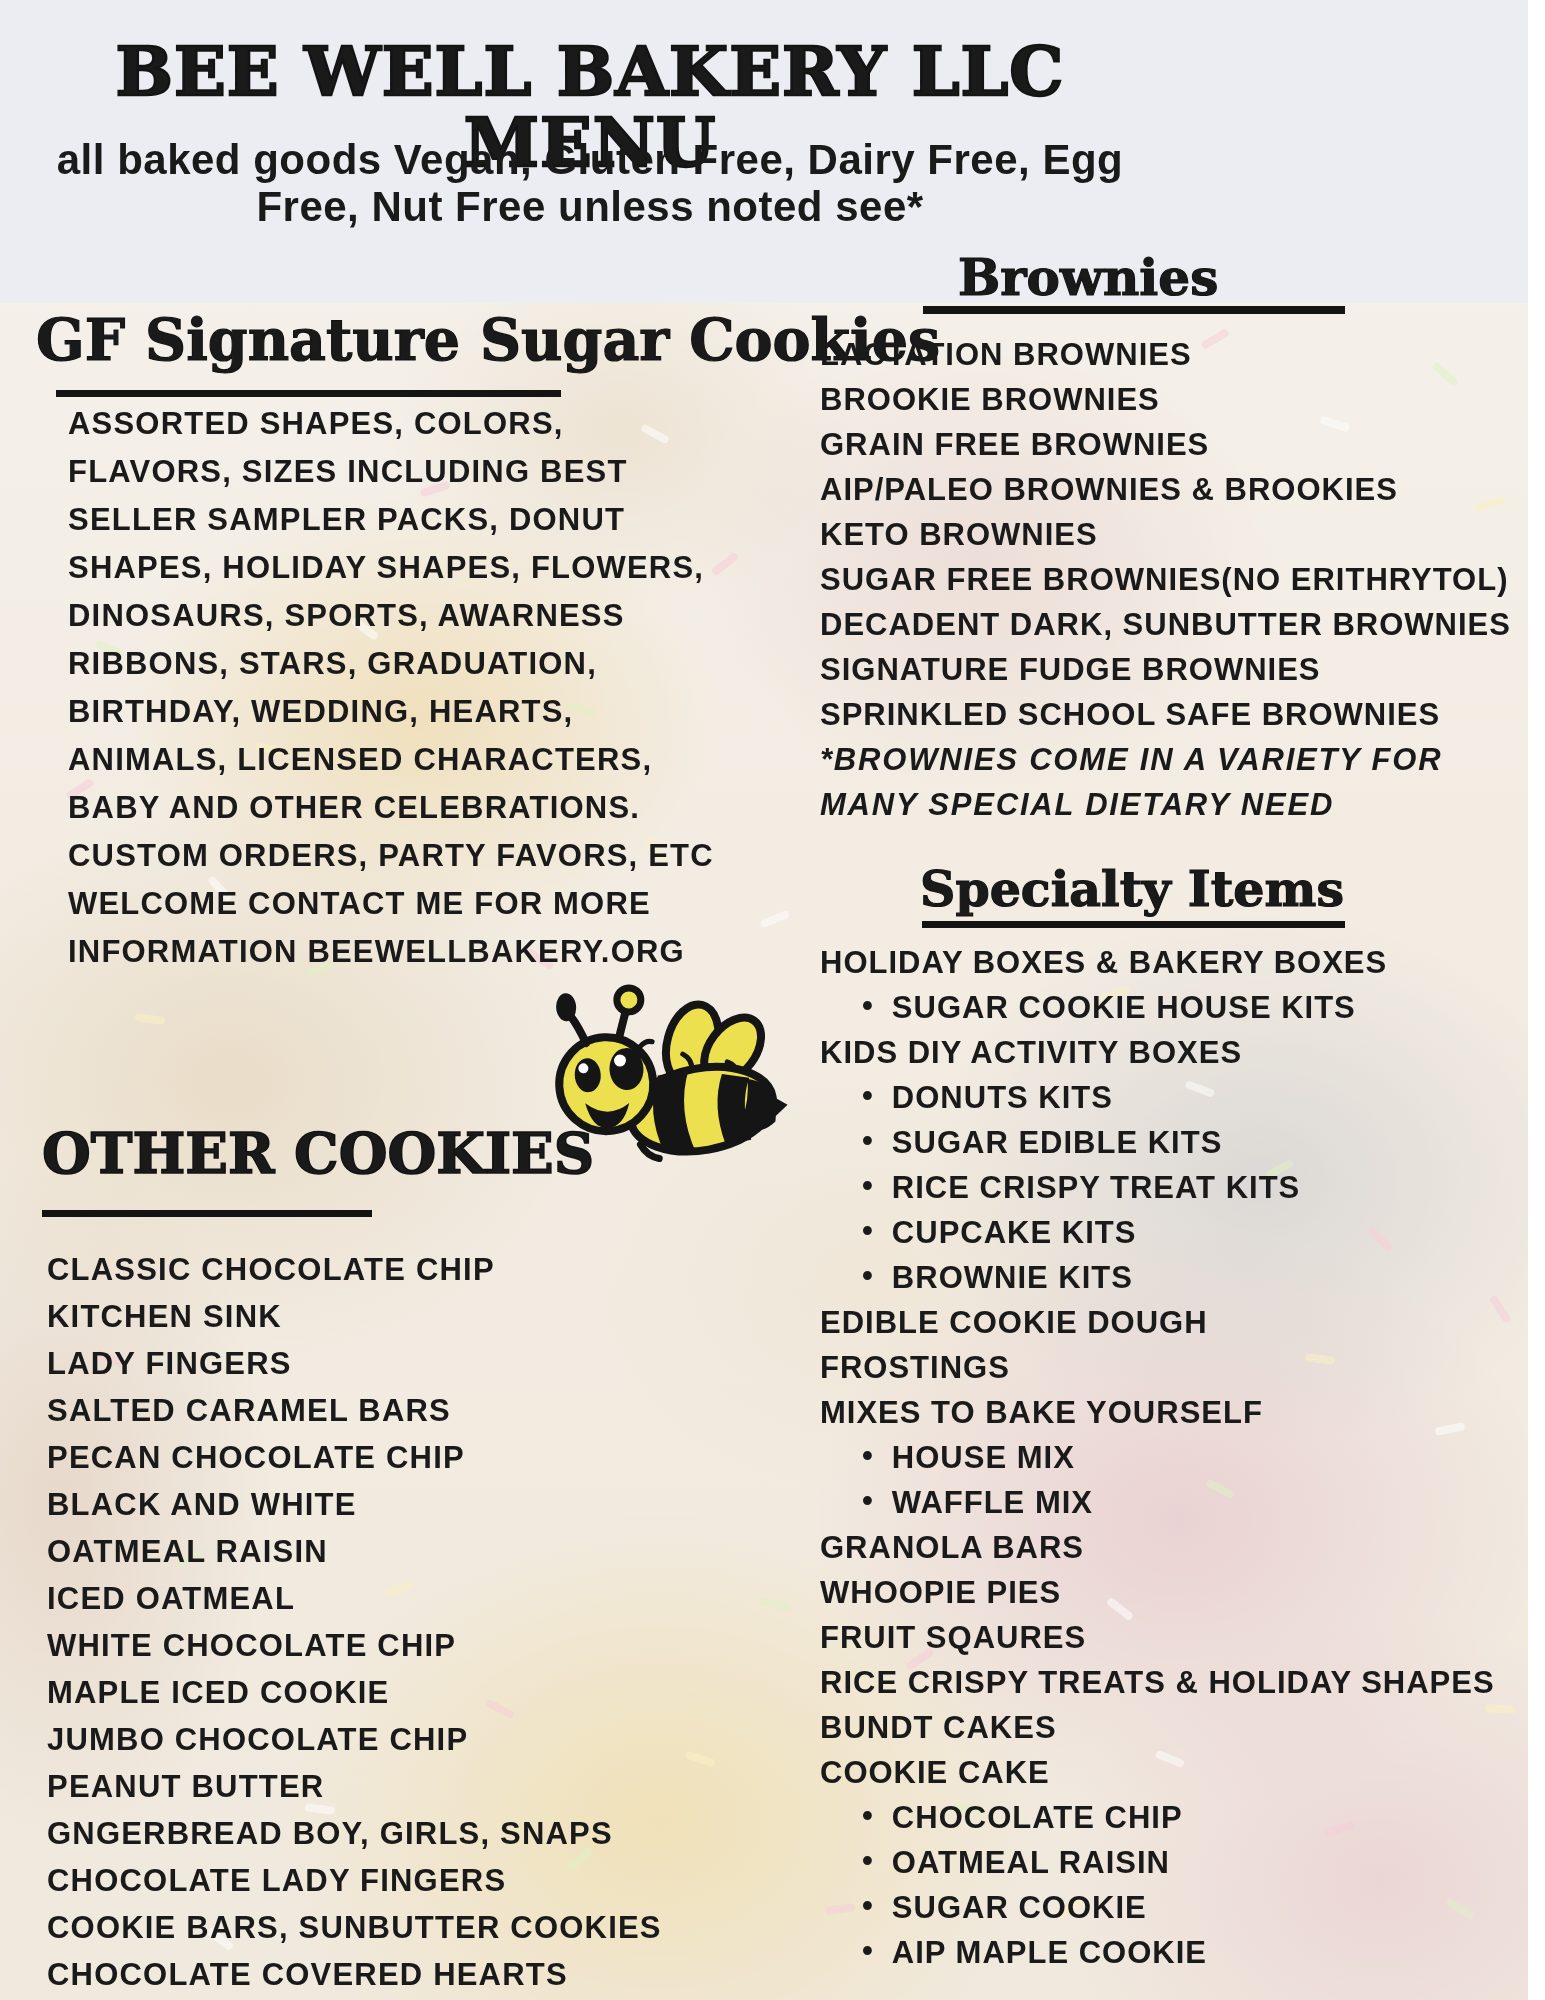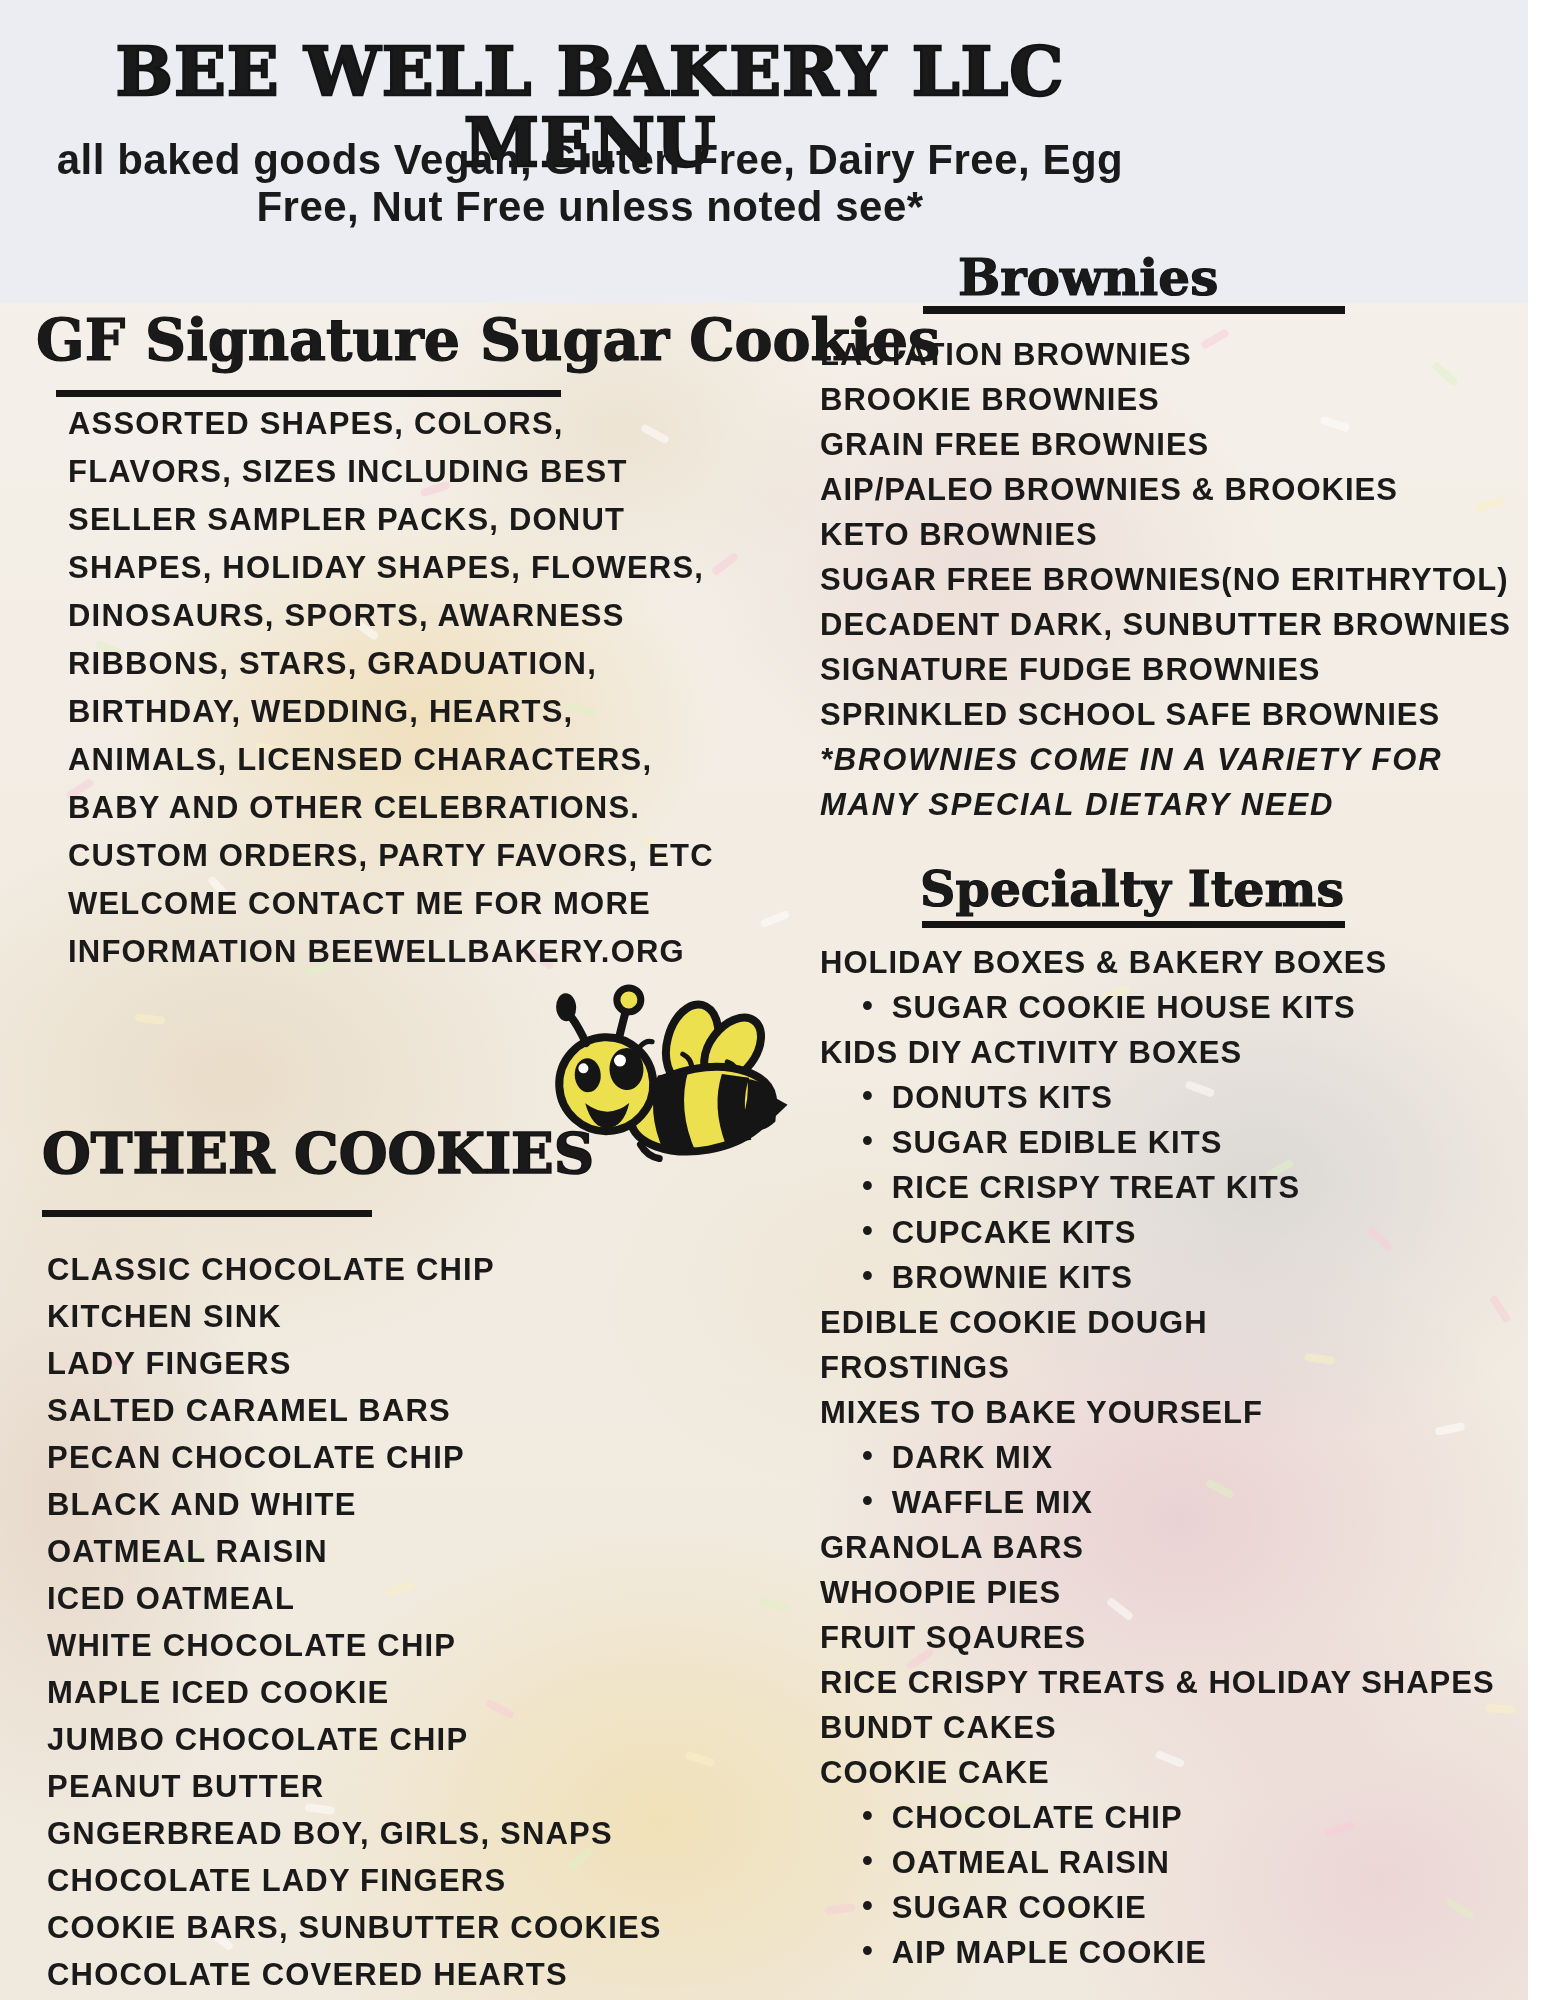--- a/index.html
+++ b/index.html
@@ -237,21 +237,21 @@
       <div class="row indent"><span>CUPCAKE KITS</span></div>
 
       <div class="row indent"><span>BROWNIE KITS</span></div>
 
       <div class="row"><span>EDIBLE COOKIE DOUGH</span></div>
 
       <div class="row"><span>FROSTINGS</span></div>
 
       <div class="row"><span>MIXES TO BAKE YOURSELF</span></div>
 
-      <div class="row indent"><span>DARK MIX</span></div>
+      <div class="row indent"><span>HOUSE MIX</span></div>
 
       <div class="row indent"><span>WAFFLE MIX</span></div>
 
       <div class="row"><span>GRANOLA BARS</span></div>
 
       <div class="row"><span>WHOOPIE PIES</span></div>
 
       <div class="row"><span>FRUIT SQAURES</span></div>
 
       <div class="row"><span>RICE CRISPY TREATS &amp; HOLIDAY SHAPES</span></div>

